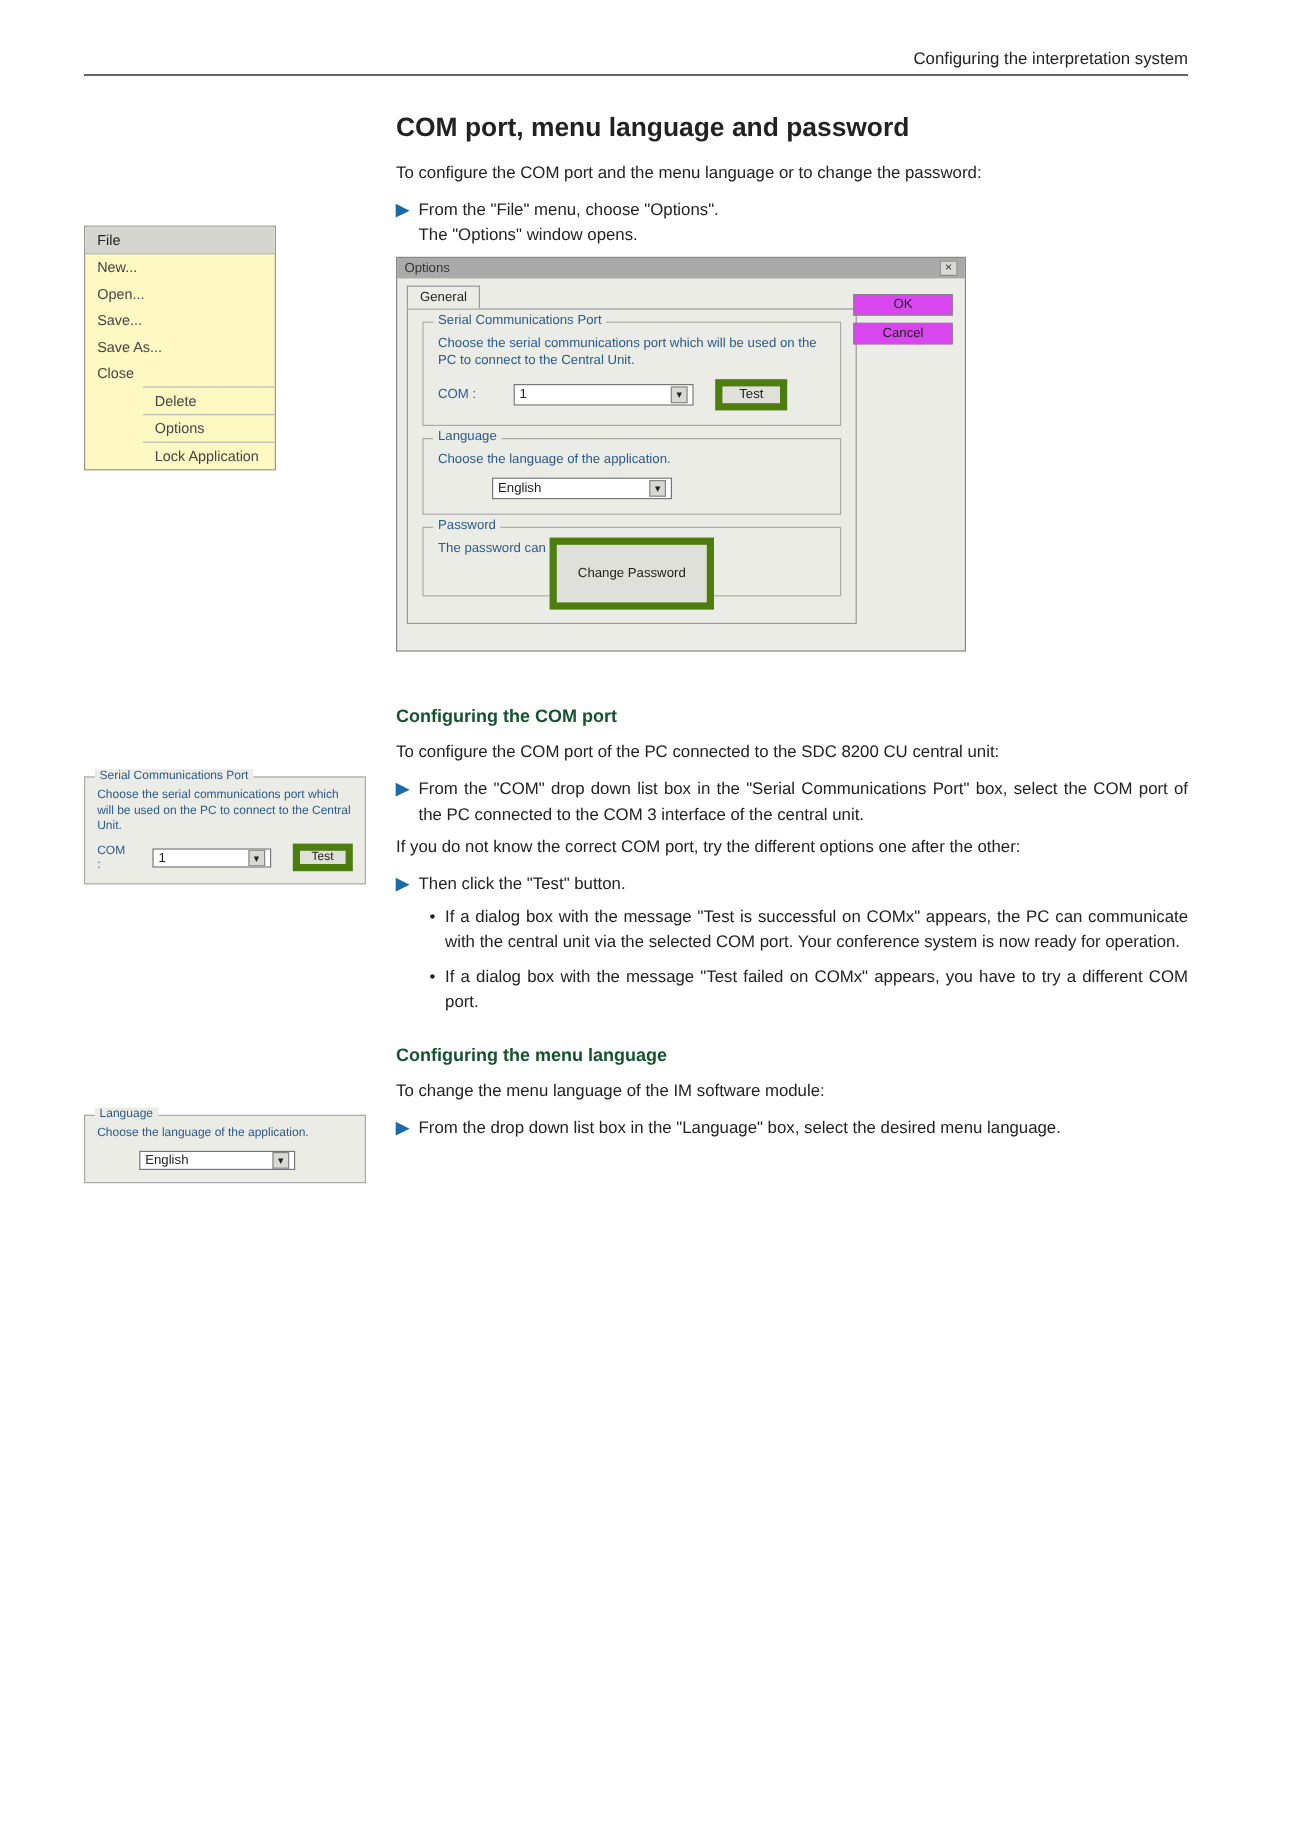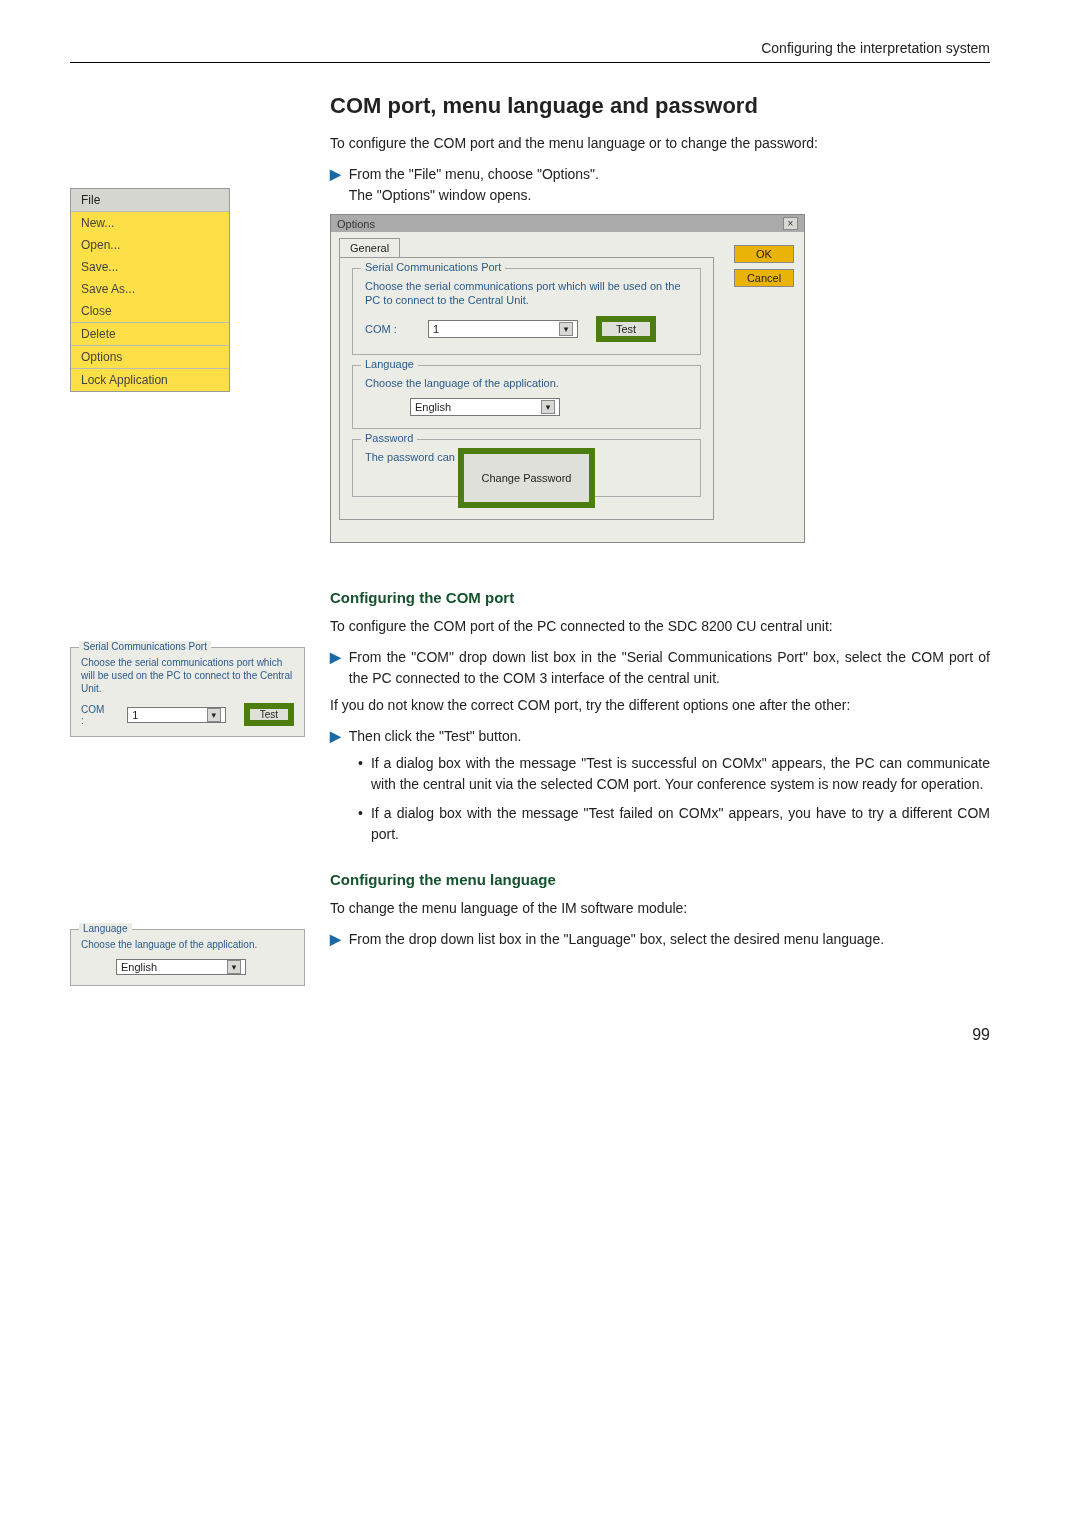--- a/index.html
+++ b/index.html
@@ -32,30 +32,30 @@
     .step { display: flex; font-size: 14px; line-height: 1.5; margin-bottom: 6px; }
     .step .arrow { color: #1a6aa8; margin-right: 8px; font-weight: bold; }
     .step .txt { flex: 1; text-align: justify; }
     .bullet { display: flex; font-size: 14px; line-height: 1.5; margin: 4px 0 8px 28px; }
     .bullet .dot { margin-right: 8px; }
     .bullet .txt { flex: 1; text-align: justify; }
     .sub-heading { color: #14532d; font-size: 15px; font-weight: bold; margin: 26px 0 10px 0; }
 
     
     .file-menu {
-      background: #fde047;
+      background: #fef9c3;
       border: 1px solid #999;
       font-family: Verdana, Tahoma, sans-serif;
       font-size: 12px;
       width: 160px;
       margin-top: 24px;
     }
     .file-menu .title { background: #d6d6d0; padding: 4px 10px; border-bottom: 1px solid #bbb; }
     .file-menu .item  { padding: 4px 10px; color: #444; }
-    .file-menu .sep   { border-top: 1px solid #bbb; }
+    .file-menu .sep   { border-top: 1px solid #bbb; margin-left: 48px; }
 
     
     .dialog {
       background: #ecece6;
       border: 1px solid #888;
       width: 475px;
       margin: 8px 0 20px 0;
       font-family: Tahoma, Verdana, sans-serif;
       font-size: 11px;
       position: relative;
@@ -76,21 +76,21 @@
     .dialog .tab {
       display: inline-block; background: #ecece6; border: 1px solid #999;
       border-bottom: none; padding: 3px 10px; font-size: 11px;
     }
     .dialog .tab-body {
       border: 1px solid #999; margin: 0 8px 8px 8px; padding: 10px 12px 12px 12px;
       background: #ecece6;
     }
     .dialog .right-btns { position: absolute; right: 10px; top: 30px; }
     .winbtn {
-      background: #eab308; border: 1px solid #888; padding: 2px 0; width: 60px;
+      background: #d946ef; border: 1px solid #888; padding: 2px 0; width: 83px;
       text-align: center; font-size: 11px; margin-bottom: 6px; display: block;
     }
     .groupbox {
       border: 1px solid #aaa; padding: 10px 12px 12px 12px; margin-bottom: 10px;
       position: relative;
     }
     .groupbox .legend {
       position: absolute; top: -8px; left: 8px; background: #ecece6;
       padding: 0 4px; color: #2a5a8a; font-size: 11px;
     }
@@ -272,14 +272,13 @@
       </div>
     </div>
     <div class="main">
       <div class="step">
         <span class="arrow">▶</span>
         <span class="txt">From the drop down list box in the "Language" box, select the desired menu language.</span>
       </div>
     </div>
   </div>
 
-  <div class="page-num">99</div>
 </div>
 
 </body></html>

